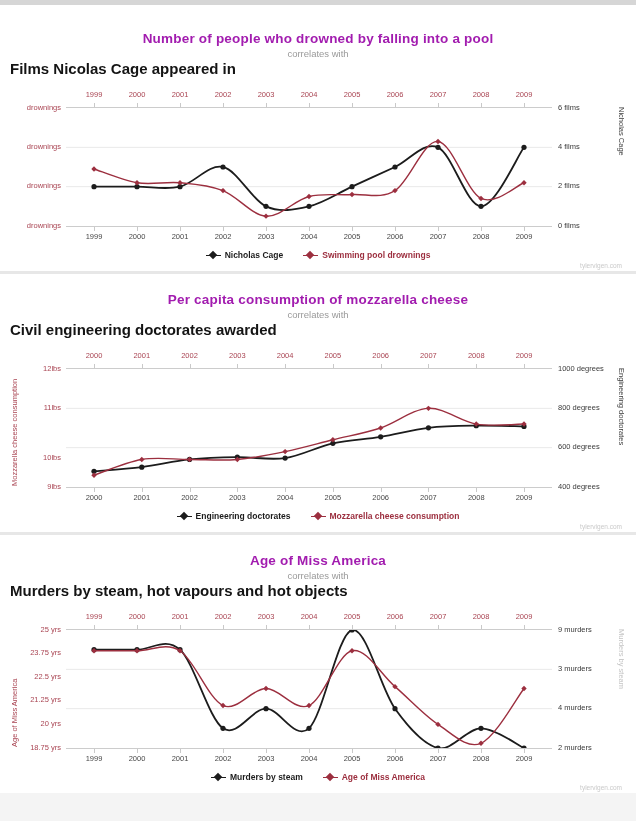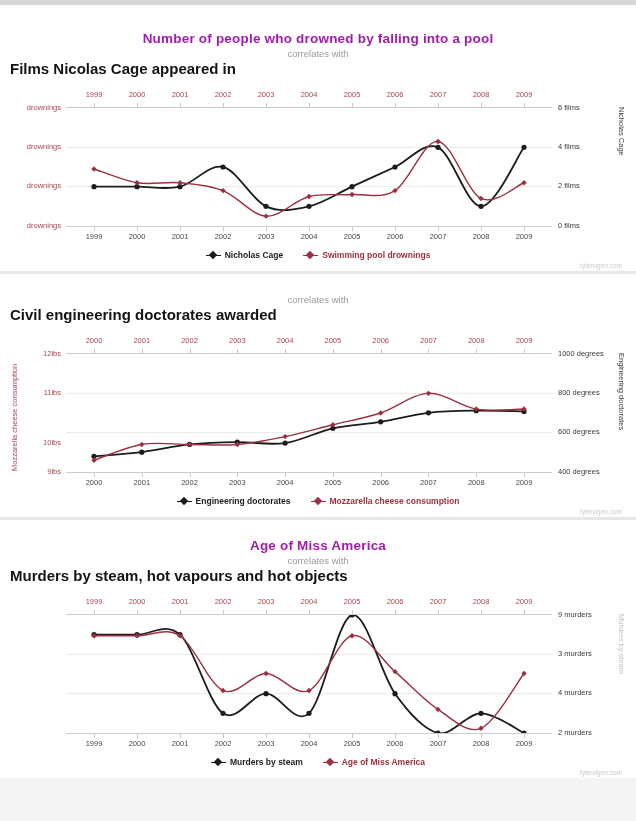--- a/index.html
+++ b/index.html
@@ -150,20 +150,21 @@
           <span class="lmark"></span>
           <span>Swimming pool drownings</span>
         </span>
     </div>
     <div class="watermark">tylervigen.com</div>
   </section>
 
   <div class="sep"></div>
 
   <section class="card">
+    <h2 class="title">Per capita consumption of mozzarella cheese</h2>
     <div class="connector">correlates with</div>
     <h3 class="subtitle">Civil engineering doctorates awarded</h3>
     <div class="chart-wrap">
       <div class="col-left">
           <span class="axlab" style="top: -4.5px;">12lbs</span>
           <span class="axlab" style="top: 34.8333px;">11lbs</span>
           <span class="axlab" style="top: 85px;">10lbs</span>
           <span class="axlab" style="top: 113.5px;">9lbs</span>
           <span class="vtitle left" style="color: rgb(169, 68, 82);">Mozzarella cheese consumption</span>
         </div>
@@ -260,20 +261,29 @@
     <div class="watermark">tylervigen.com</div>
   </section>
 
   <div class="sep"></div>
 
   <section class="card">
     <h2 class="title">Age of Miss America</h2>
     <div class="connector">correlates with</div>
     <h3 class="subtitle">Murders by steam, hot vapours and hot objects</h3>
     <div class="chart-wrap">
+      <div class="col-left">
+          <span class="axlab" style="top: -4.5px;">25 yrs</span>
+          <span class="axlab" style="top: 19.1px;">23.75 yrs</span>
+          <span class="axlab" style="top: 42.7px;">22.5 yrs</span>
+          <span class="axlab" style="top: 66.3px;">21.25 yrs</span>
+          <span class="axlab" style="top: 89.9px;">20 yrs</span>
+          <span class="axlab" style="top: 113.5px;">18.75 yrs</span>
+          <span class="vtitle left" style="color: rgb(169, 68, 82);">Age of Miss America</span>
+        </div>
       <div class="col-mid">
         <div class="top-years">
             <span class="yearlab" style="left: 6px;">1999</span>
             <i class="tick" style="left: 28px;"></i>
             <span class="yearlab" style="left: 49px;">2000</span>
             <i class="tick" style="left: 71px;"></i>
             <span class="yearlab" style="left: 92px;">2001</span>
             <i class="tick" style="left: 114px;"></i>
             <span class="yearlab" style="left: 135px;">2002</span>
             <i class="tick" style="left: 157px;"></i>

